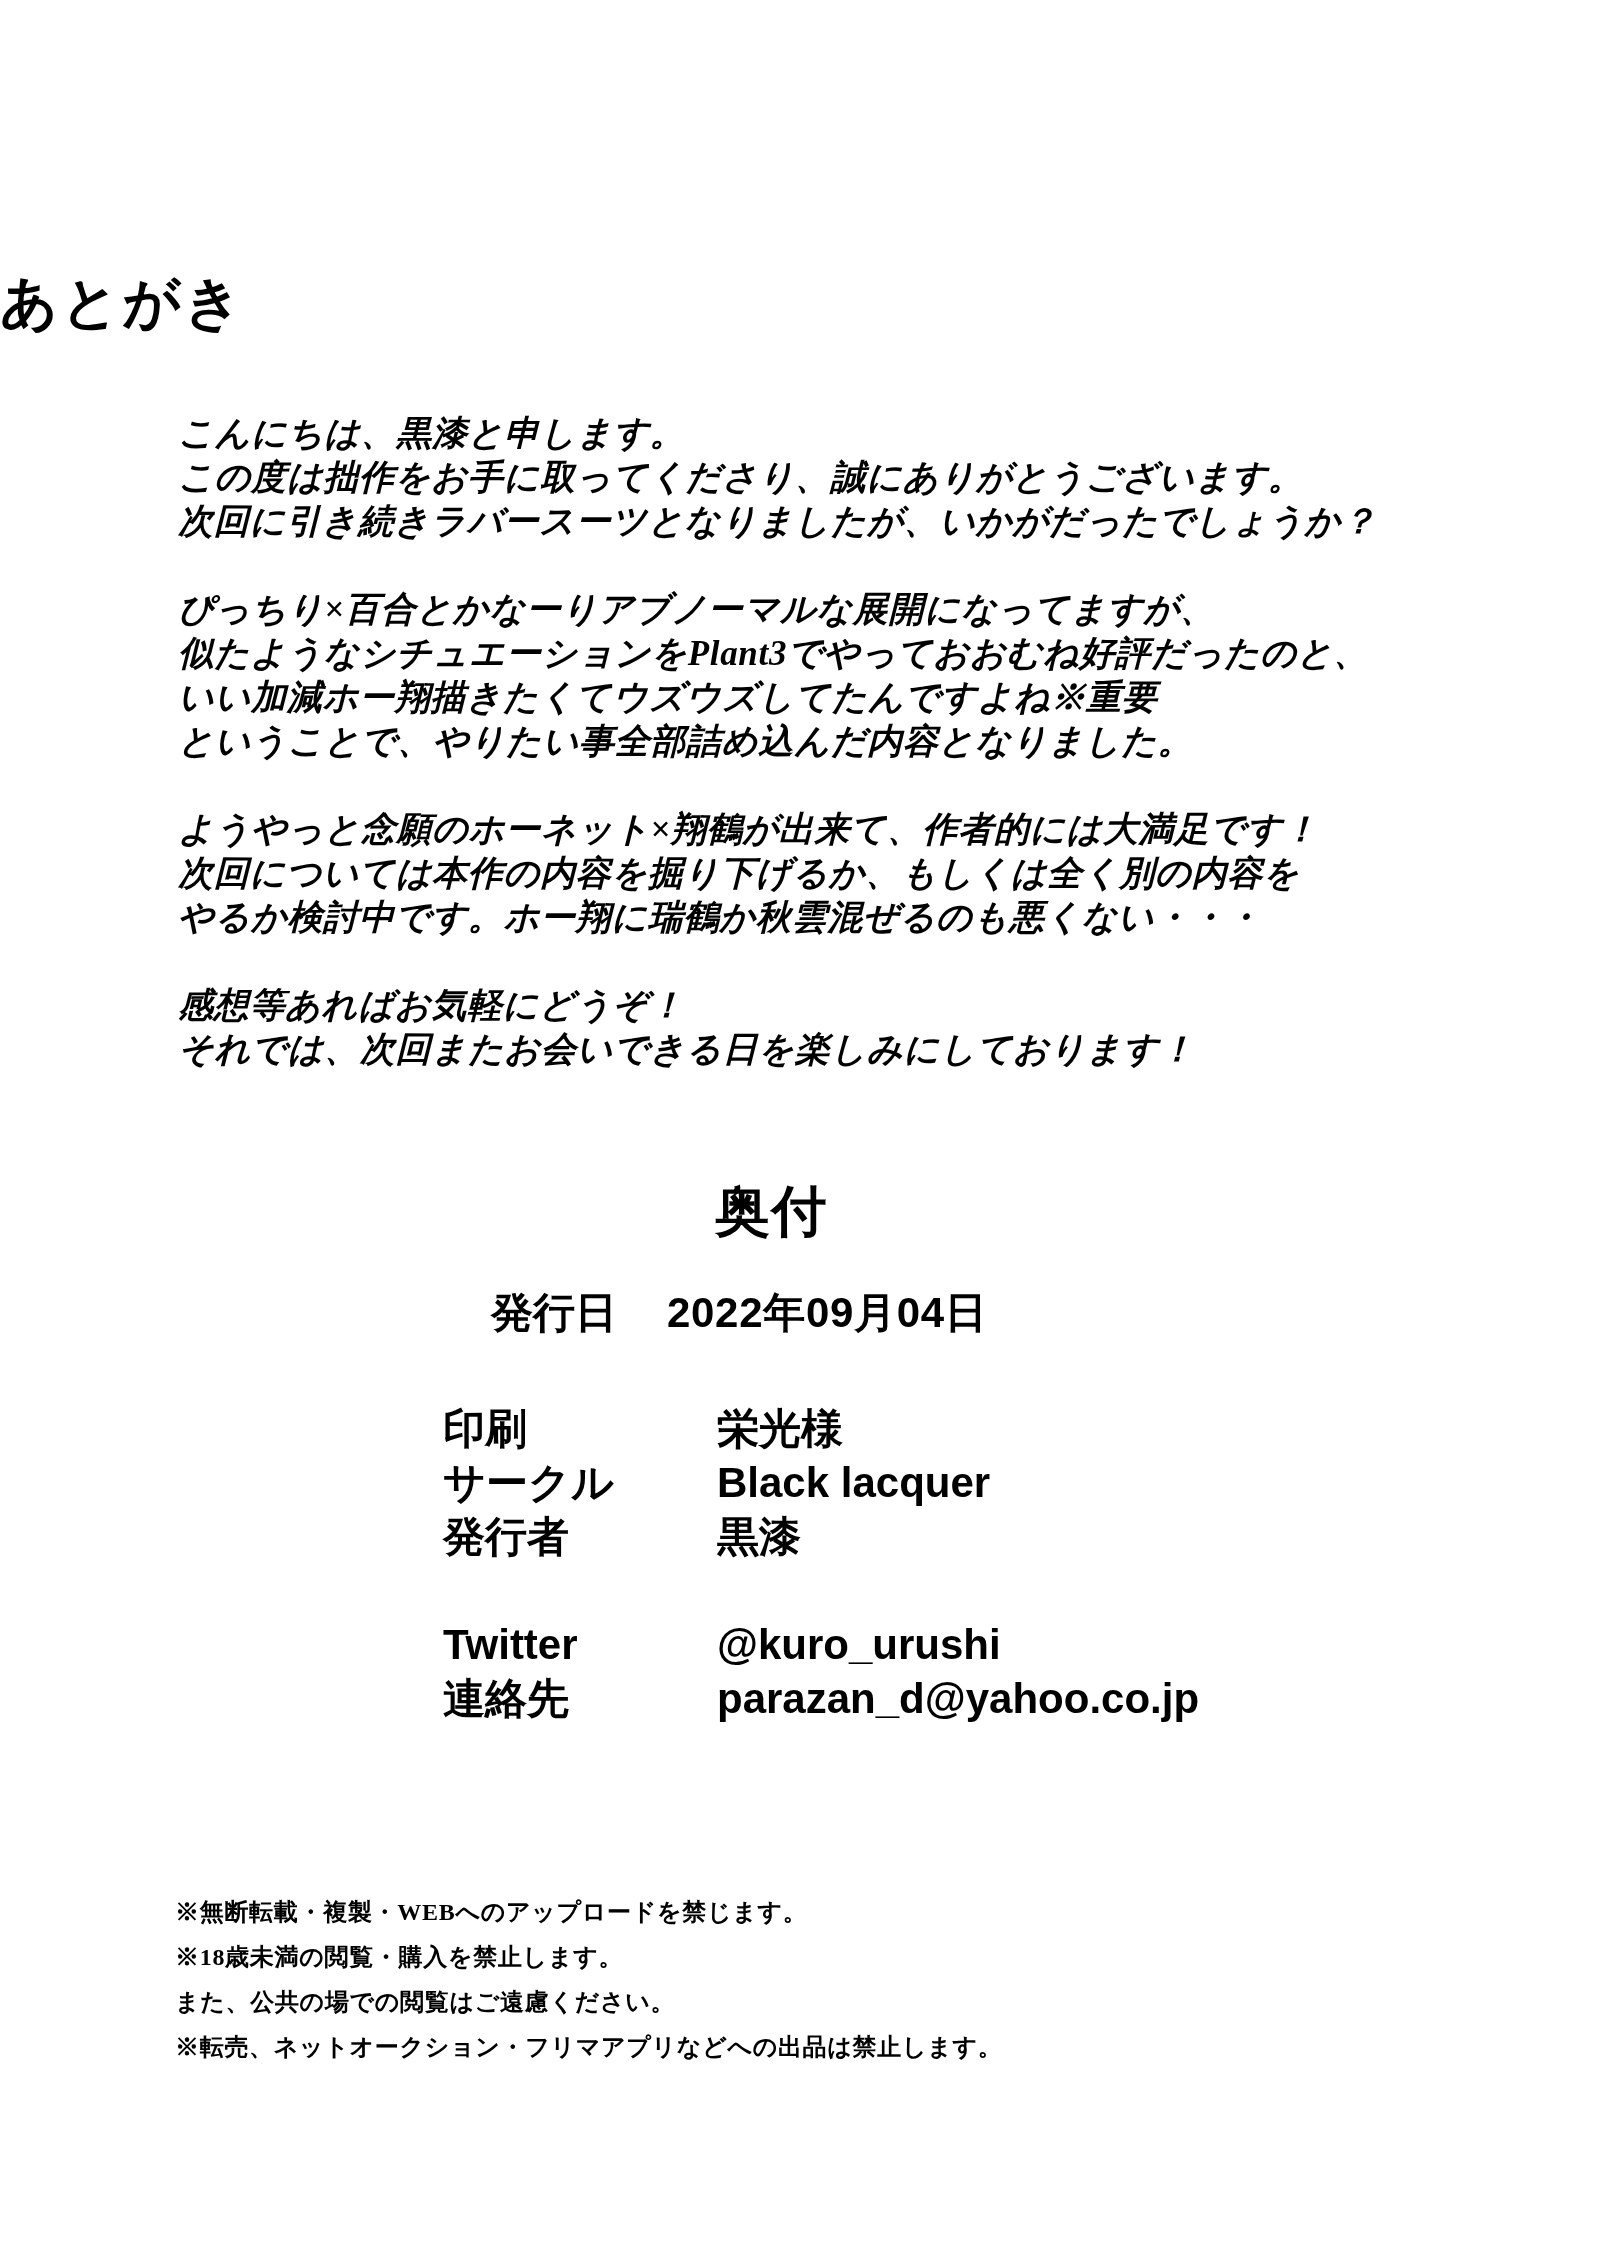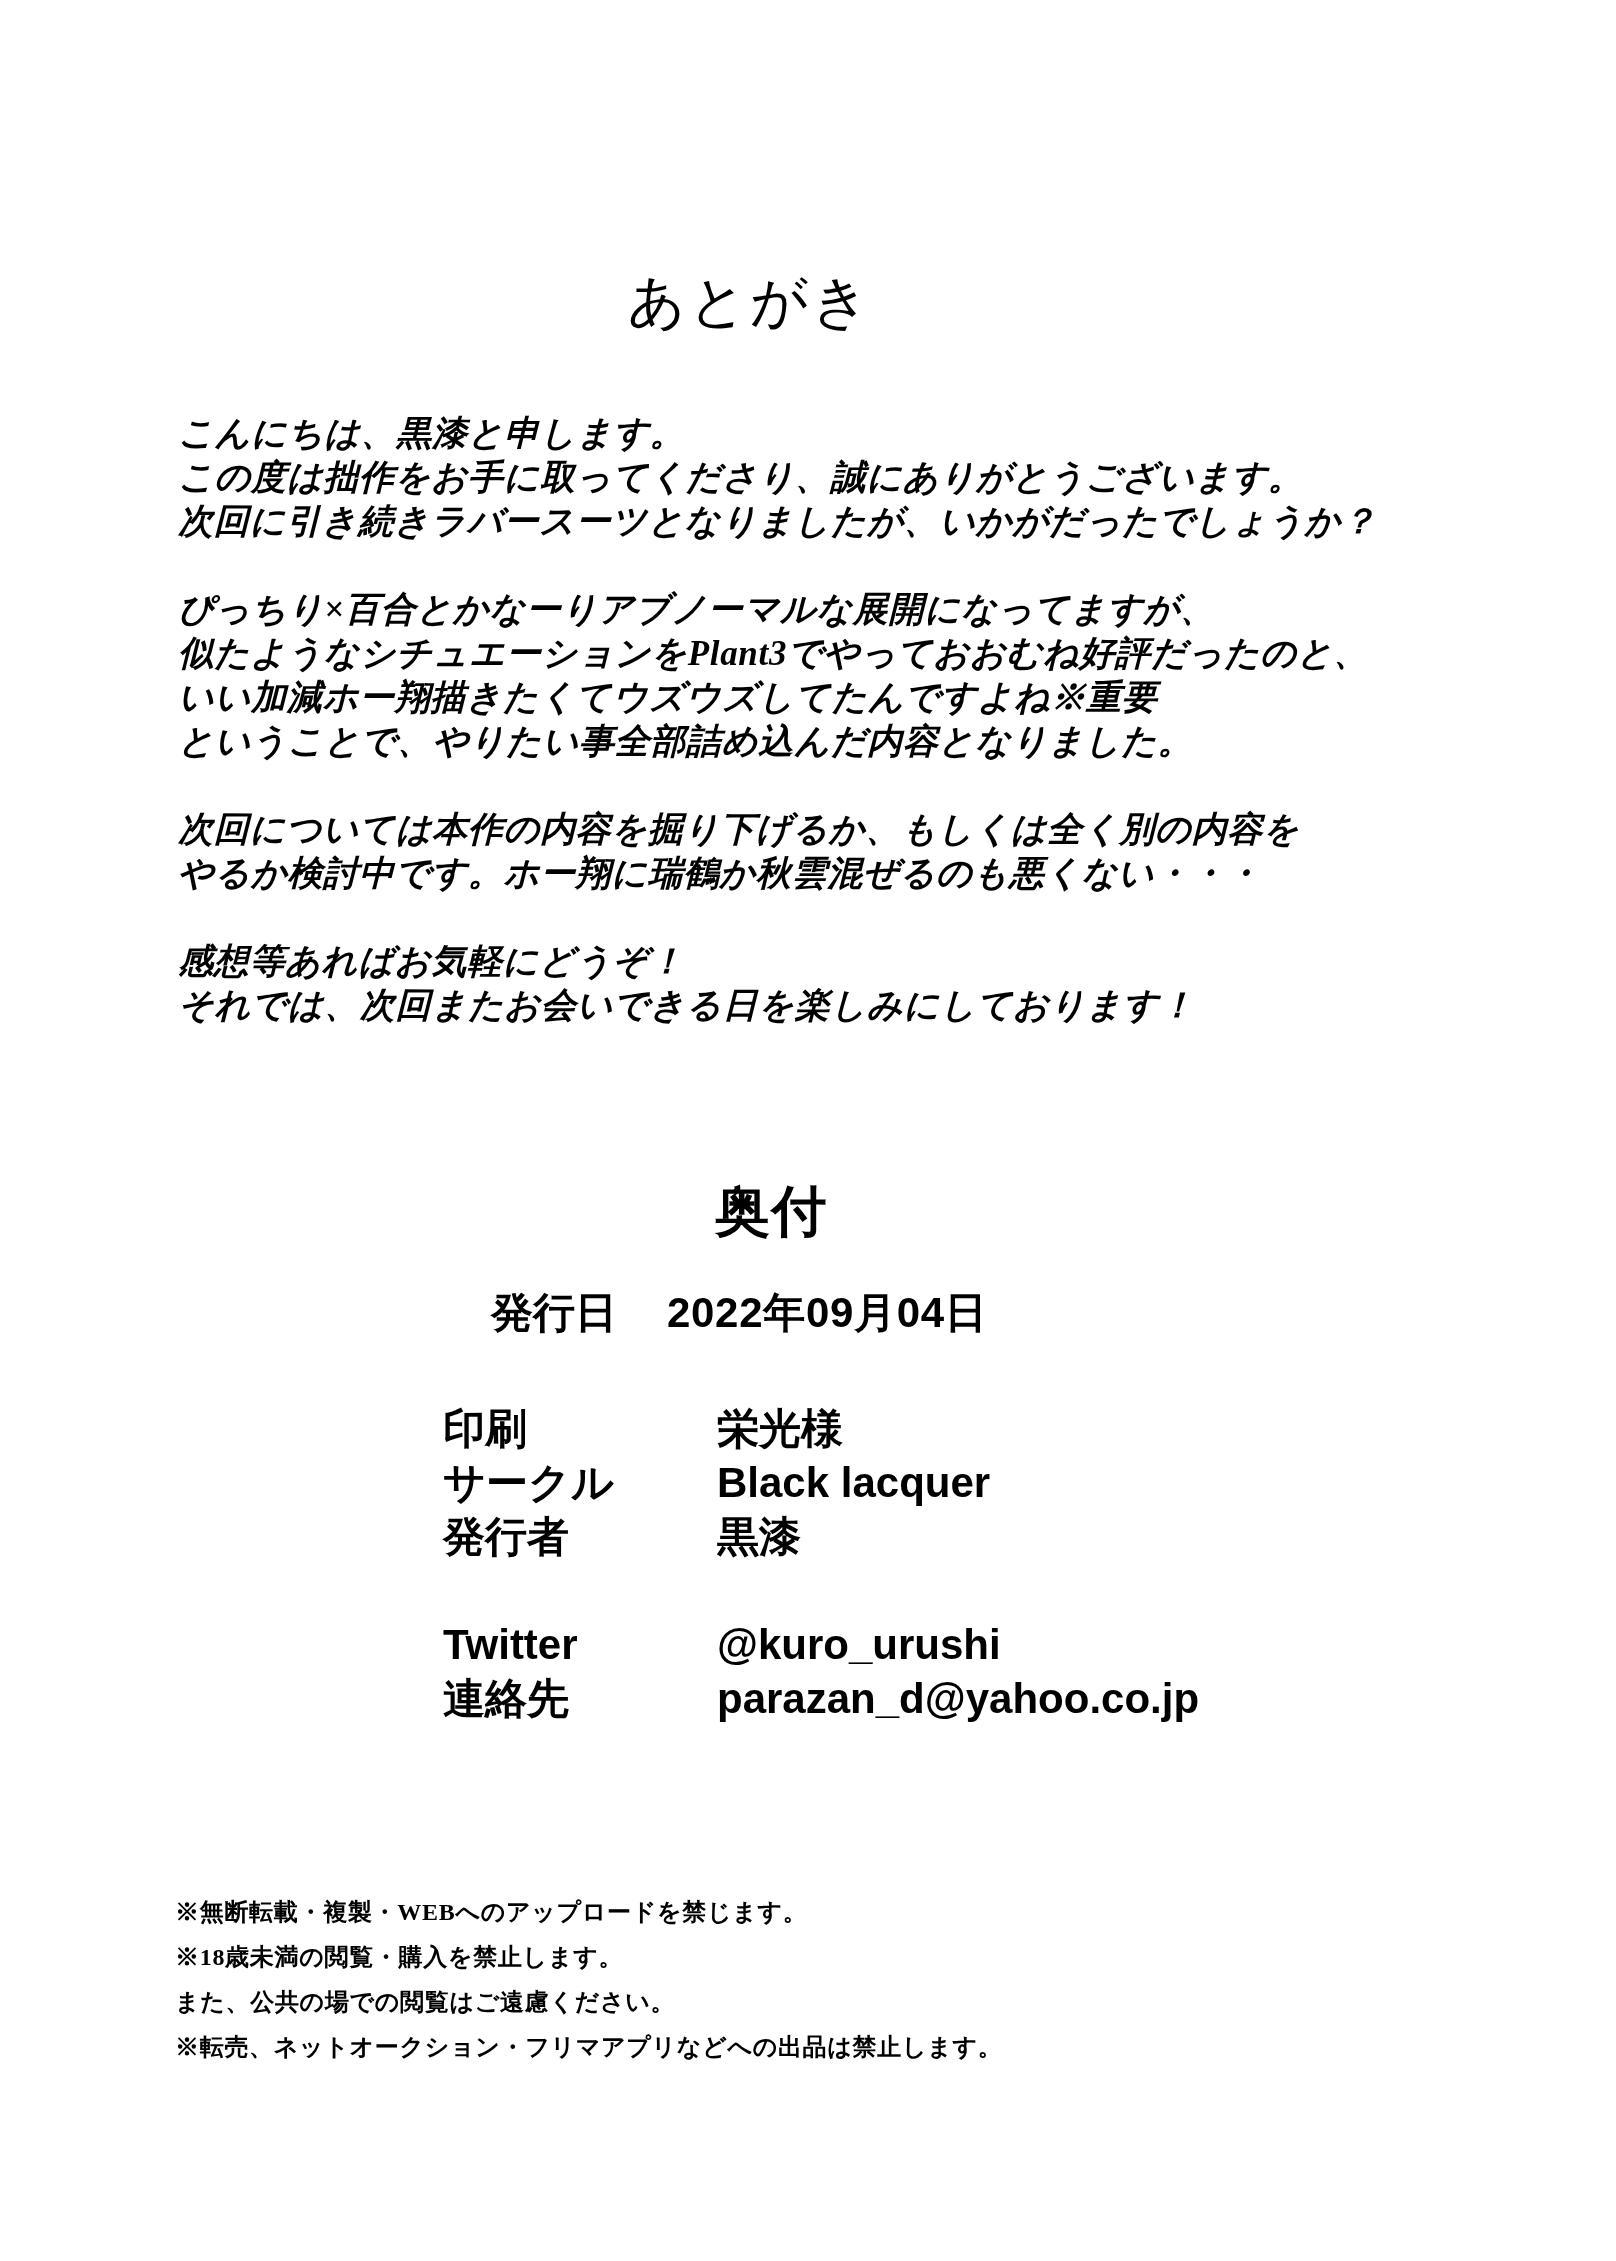--- a/index.html
+++ b/index.html
@@ -12,23 +12,22 @@
     color: #000000;
     overflow: hidden;
     font-family: "Liberation Serif", serif;
   }
   .doc-title {
     position: absolute;
     top: 269px;
     left: 0;
     width: 1500px;
     margin: 0;
-    text-align: center;
     font-family: "DejaVu Serif", serif;
-    font-weight: normal;
+    font-weight: bold;
     font-size: 57px;
     line-height: 1.15;
     letter-spacing: 2.9px;
   }
   .afterword {
     position: absolute;
     left: 178px;
     top: 412px;
     font-weight: bold;
     font-size: 35px;
@@ -111,20 +110,21 @@
       <div class="line">この度は拙作をお手に取ってくださり、誠にありがとうございます。</div>
       <div class="line">次回に引き続きラバースーツとなりましたが、いかがだったでしょうか？</div>
     </div>
     <div class="para">
       <div class="line">ぴっちり×百合とかなーりアブノーマルな展開になってますが、</div>
       <div class="line">似たようなシチュエーションをPlant3でやっておおむね好評だったのと、</div>
       <div class="line">いい加減ホー翔描きたくてウズウズしてたんですよね※重要</div>
       <div class="line">ということで、やりたい事全部詰め込んだ内容となりました。</div>
     </div>
     <div class="para">
+      <div class="line">ようやっと念願のホーネット×翔鶴が出来て、作者的には大満足です！</div>
       <div class="line">次回については本作の内容を掘り下げるか、もしくは全く別の内容を</div>
       <div class="line">やるか検討中です。ホー翔に瑞鶴か秋雲混ぜるのも悪くない・・・</div>
     </div>
     <div class="para">
       <div class="line">感想等あればお気軽にどうぞ！</div>
       <div class="line">それでは、次回またお会いできる日を楽しみにしております！</div>
     </div>
   </div>
 
   <h2 class="colophon-title">奥付</h2>

